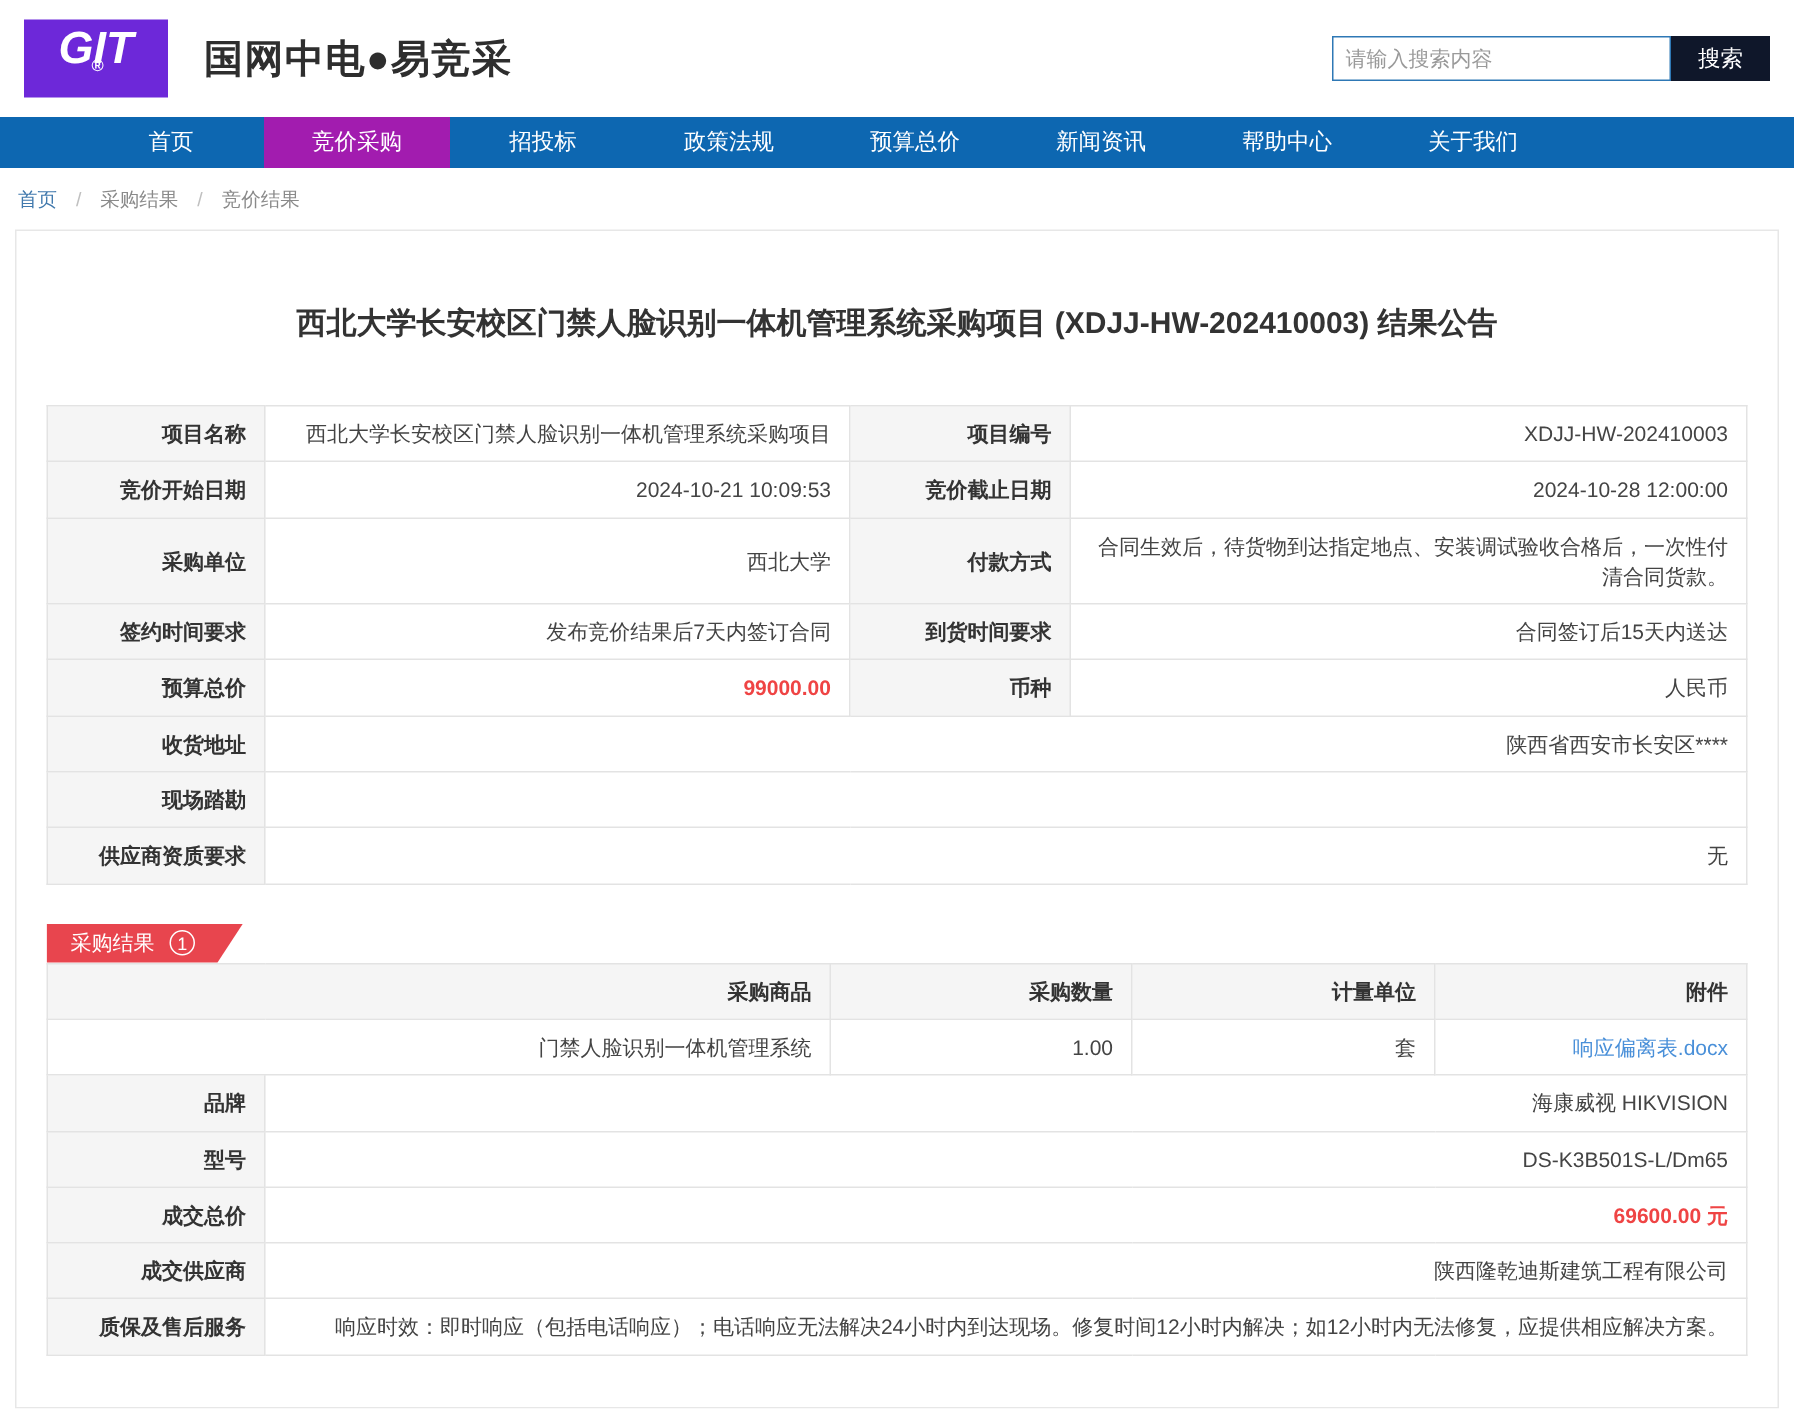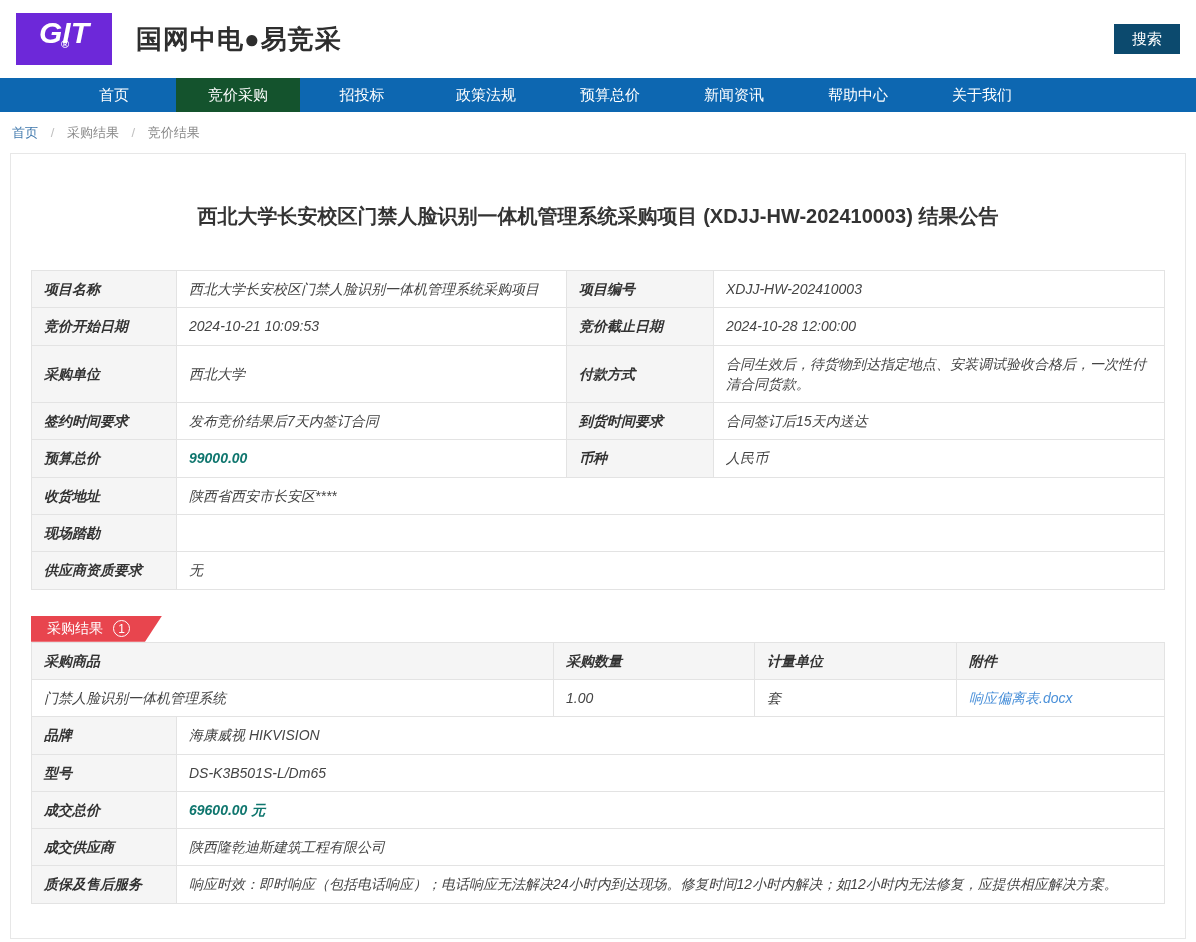--- a/index.html
+++ b/index.html
@@ -9,69 +9,70 @@
   
   .site-header { height:78px; display:flex; align-items:center; padding:0 16px; background:#fff; }
   .logo { width:96px; height:52px; background:#6d28d9; color:#fff; font-weight:bold; font-style:italic;
           font-size:30px; display:flex; align-items:center; justify-content:center; cursor:pointer;flex-direction:column; }
   .logo sup { font-size:11px; font-style:normal; position:relative; top:-12px; left:1px; }
   .site-name { font-size:26px; font-weight:bold; color:#2e2e2e; margin-left:24px; letter-spacing:1px; }
   .search { margin-left:auto; display:flex; align-items:center; }
   .search input { width:226px; height:30px; border:1px solid #2e78b5; padding:0 8px; font-size:14px;
                   color:#333; outline:none; font-family:inherit; }
   .search input::placeholder { color:#9a9a9a; }
-  .search button { height:30px; width:66px; background:#0c4a6e; color:#fff; border:none; font-size:15px;
+  .search button { height:30px; width:66px; background:#0f172a; color:#fff; border:none; font-size:15px;
                    cursor:pointer; font-family:inherit; }
 
   
   .nav { height:34px; background:#0d67b1; display:flex; padding-left:52px; }
   .nav-item { width:124px; line-height:34px; text-align:center; color:#fff; font-size:15px; cursor:pointer; }
-  .nav-item.active { background:#14532d; }
+  .nav-item.active { background:#a21caf; }
 
   
   .breadcrumb { padding:12px 0 11px 12px; font-size:13px; color:#999; }
   .bc-link { color:#4179ad; text-decoration:none; cursor:pointer; }
   .bc-sep { margin:0 9px; color:#c0c0c0; }
   .bc-current { color:#8a8a8a; }
 
   
   .card { margin:0 10px; border:1px solid #e7e7e7; background:#fff; min-height:786px; padding-bottom:8px; }
   .doc-title { text-align:center; font-size:20px; font-weight:bold; color:#333; margin:48px 40px 0; line-height:1.4; }
   .meta { text-align:center; font-size:14px; color:#999; margin:0 12px; padding:27px 0 28px;
           border-bottom:1px dashed #d8d8d8; }
   .meta .gap { display:inline-block; width:30px; }
   .red { color:#f03434; }
 
   
   table { border-collapse:collapse; table-layout:fixed; font-size:14px; }
   .info-table  { width:calc(100% - 40px); margin:40px 20px 0; }
   .result-table{ width:calc(100% - 40px); margin:0 20px; }
   td, th { border:1px solid #e3e3e3; padding:8px 12px; line-height:1.45; color:#444;
-           text-align:left; word-break:break-all; vertical-align:middle;font-style:italic; }
+           text-align:right; word-break:break-all; vertical-align:middle; }
   .cell-label, th { background:#f5f5f5; font-weight:bold; color:#333; }
-  .red-bold { color:#0f766e; font-weight:bold; }
+  .red-bold { color:#ef4444; font-weight:bold; }
   .attachment-link { color:#4a90d9; text-decoration:none; cursor:pointer; }
 
   
   .badge { display:inline-flex; align-items:center; margin:26px 0 0 20px; background:#e8454e; color:#fff;
            font-size:14px; padding:4px 32px 4px 16px;
            clip-path:polygon(0 0, 100% 0, calc(100% - 17px) 100%, 0 100%); }
   .badge-count { display:inline-flex; width:17px; height:17px; border:1px solid #fff; border-radius:50%;
                  align-items:center; justify-content:center; font-size:12px; margin-left:10px; line-height:1; }
 </style>
 </head>
 <body>
 
 <header class="site-header">
   <div class="logo">
     <span>GIT</span>
       <sup>®</sup>
   </div>
   <div class="site-name">国网中电●易竞采</div>
   <div class="search">
+    <input type="text" placeholder="请输入搜索内容" style="">
     <button>搜索</button>
   </div>
 </header>
 
 <nav class="nav">
   <div class="nav-item">首页</div>
   <div class="nav-item active">竞价采购</div>
   <div class="nav-item">招投标</div>
   <div class="nav-item">政策法规</div>
   <div class="nav-item">预算总价</div>

